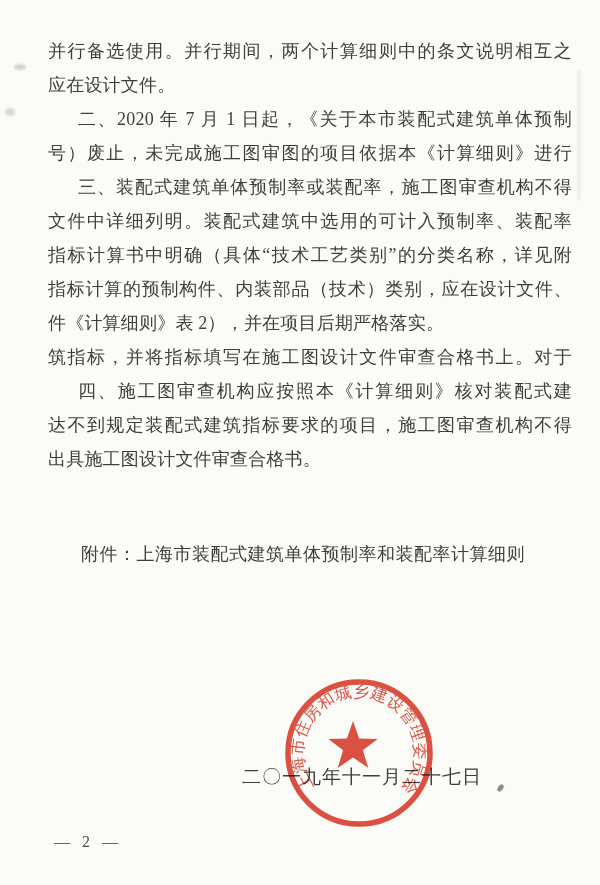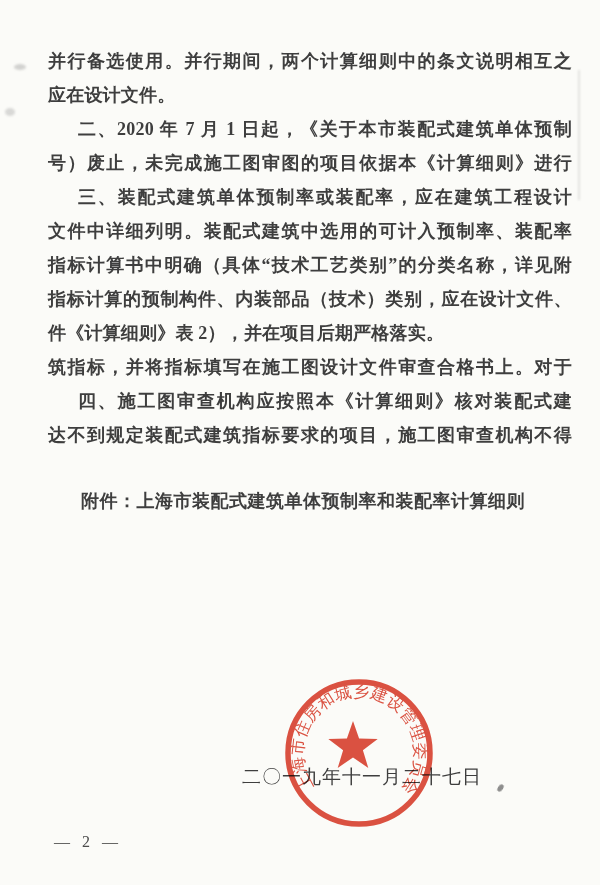--- a/index.html
+++ b/index.html
@@ -3,32 +3,32 @@
 <meta charset="utf-8">
 <style>
   html,body { margin:0; padding:0; }
   body {
     width:600px; height:885px; position:relative; overflow:hidden;
     background:#fbfbf8;
     font-family:"Liberation Serif","DejaVu Serif",serif;
     color:#3e3e3e;
   }
   .doc {
-    position:absolute; left:48px; top:10px; width:524px; padding-top:34px;font-weight:bold;
+    position:absolute; left:48px; top:0; width:524px; padding-top:34px;
   }
   .line {
     font-size:18px; line-height:34px; letter-spacing:0.2px;
   }
   .line.j {
     text-align:justify; text-align-last:justify; text-justify:inter-character;
   }
   .ind { text-indent:30px; }
   .para + .para { }
   .attachment {
-    margin-top:32px; padding-left:33px; font-size:18px; line-height:34px;
+    margin-top:61px; padding-left:33px; font-size:18px; line-height:34px;
     letter-spacing:0.5px;
   }
   .date {
     position:absolute; left:242px; top:764px; font-size:19px;
     letter-spacing:1px; color:#3e3e3e; white-space:nowrap;
   }
   .seal {
     position:absolute; left:282px; top:676px; width:154px; height:154px;
     mix-blend-mode:multiply; opacity:0.93;
   }
@@ -52,31 +52,32 @@
     <div class="line j">并行备选使用。并行期间，两个计算细则中的条文说明相互之</div>
     <div class="line">应在设计文件。</div>
   </div>
 
   <div class="para">
     <div class="line j ind">二、2020 年 7 月 1 日起，《关于本市装配式建筑单体预制</div>
     <div class="line j">号）废止，未完成施工图审图的项目依据本《计算细则》进行</div>
   </div>
 
   <div class="para">
-    <div class="line j ind">三、装配式建筑单体预制率或装配率，应在建筑工程设计</div>
+    <div class="line j ind">三、装配式建筑单体预制率或装配率，施工图审查机构不得</div>
     <div class="line j">文件中详细列明。装配式建筑中选用的可计入预制率、装配率</div>
     <div class="line j">指标计算书中明确（具体“技术工艺类别”的分类名称，详见附</div>
     <div class="line j">指标计算的预制构件、内装部品（技术）类别，应在设计文件、</div>
     <div class="line">件《计算细则》表 2），并在项目后期严格落实。</div>
   </div>
 
   <div class="para">
     <div class="line j">筑指标，并将指标填写在施工图设计文件审查合格书上。对于</div>
     <div class="line j ind">四、施工图审查机构应按照本《计算细则》核对装配式建</div>
     <div class="line j">达不到规定装配式建筑指标要求的项目，施工图审查机构不得</div>
+    <div class="line">出具施工图设计文件审查合格书。</div>
   </div>
 
   <div class="attachment">附件：上海市装配式建筑单体预制率和装配率计算细则</div>
 </div>
 
 <div class="date">二〇一九年十一月二十七日</div>
 
 <div class="seal">
   <svg width="154" height="154" viewBox="0 0 154 154">
     <circle cx="77" cy="77" r="71" fill="none" stroke-width="5.5" stroke="#dc4534"></circle>

